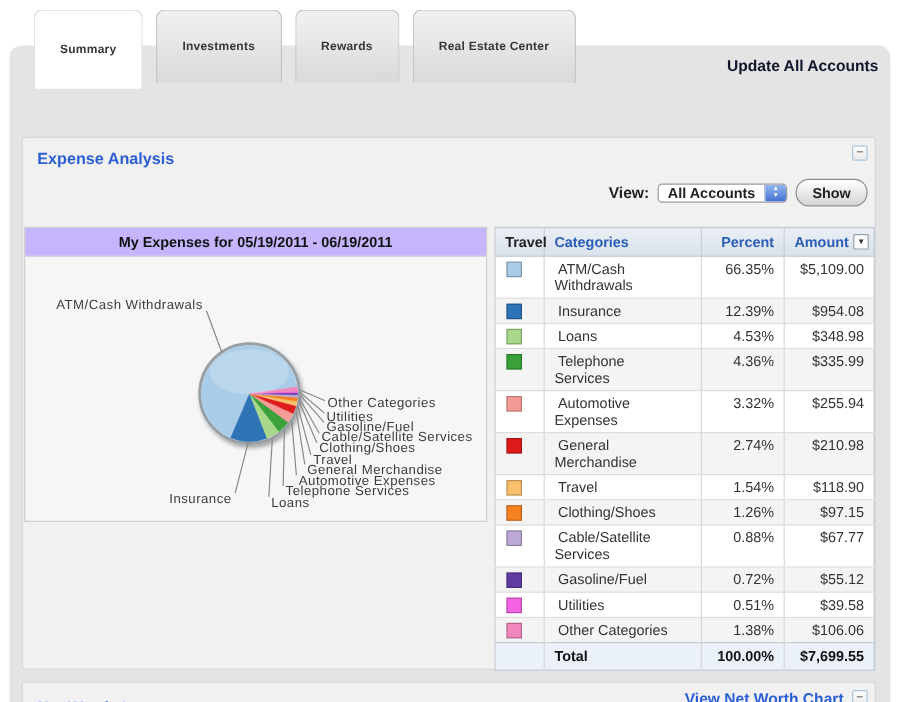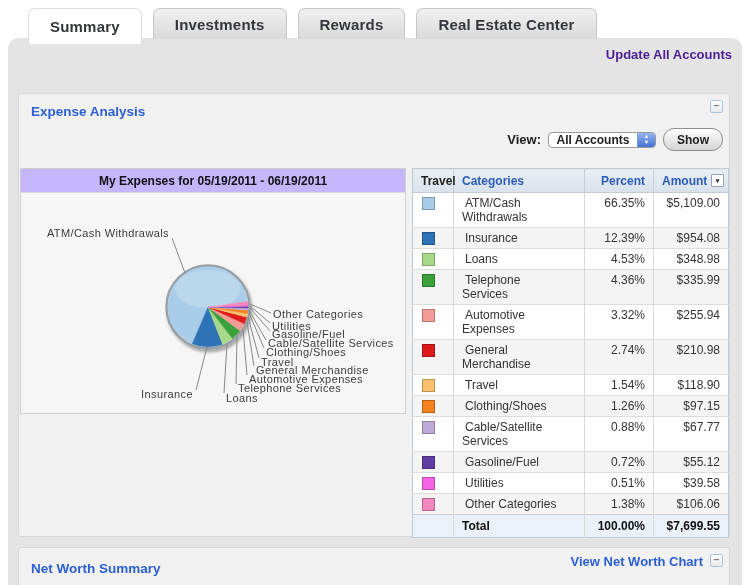--- a/index.html
+++ b/index.html
@@ -4,41 +4,41 @@
 <style>
   html,body{margin:0;padding:0;}
   body{
     width:750px;height:585px;position:relative;overflow:hidden;
     background:#ffffff;font-family:"Liberation Sans",sans-serif;
     -webkit-font-smoothing:antialiased;
   }
   
   .tabbar{position:absolute;left:28px;top:8px;display:flex;gap:11px;z-index:3;}
   .tab{
-    height:28px;padding:1px 21px;display:flex;align-items:center;justify-content:center;
-    font-size:15px;font-weight:bold;color:#33363b;letter-spacing:.2px;
+    height:28px;padding:16px 21px;display:flex;align-items:center;justify-content:center;
+    font-size:10px;font-weight:bold;color:#33363b;letter-spacing:.2px;
     background:linear-gradient(#f1f1f1,#d9d9d9);
     border:1px solid #c6c6c6;border-bottom:none;border-radius:7px 7px 0 0;
     cursor:pointer;white-space:nowrap;
   }
   .tab.active{background:#ffffff;border-color:#dcdcdc;height:33px;margin-bottom:-5px;}
   
   .main-panel{
     position:absolute;left:8px;top:38px;width:734px;height:547px;
     background:#e4e4e4;border-radius:10px 10px 0 0;
   }
   .update-link{
-    position:absolute;right:10px;top:9px;color:#4c1d95;font-size:13px;font-weight:bold;
+    position:absolute;right:10px;top:9px;color:#0f172a;font-size:13px;font-weight:bold;
     cursor:pointer;
   }
   .blue-link{color:#2b5fd3;font-size:13px;font-weight:bold;cursor:pointer;}
   
   .section{
     position:absolute;left:10px;width:710px;
-    background:#f1f1f1;border:1px solid #d7d7d7;border-radius:3px;
+    background:#f1f1f1;border:1px solid #d7d7d7;border-radius:3px;margin-top:21px;
   }
   .section.expense{top:55px;height:442px;}
   .section.networth{top:509px;height:80px;}
   .section-title{position:absolute;left:12px;top:10px;color:#2b5fd3;font-size:13.5px;font-weight:bold;}
   .section.networth .section-title{top:13px;}
   .collapse-btn{
     position:absolute;right:6px;top:6px;width:13px;height:13px;box-sizing:border-box;
     border:1px solid #a9c6de;background:linear-gradient(#ffffff,#e9e9e9);
     color:#777;font:bold 10px/10px "Liberation Sans",sans-serif;text-align:center;
     border-radius:2px;cursor:pointer;

